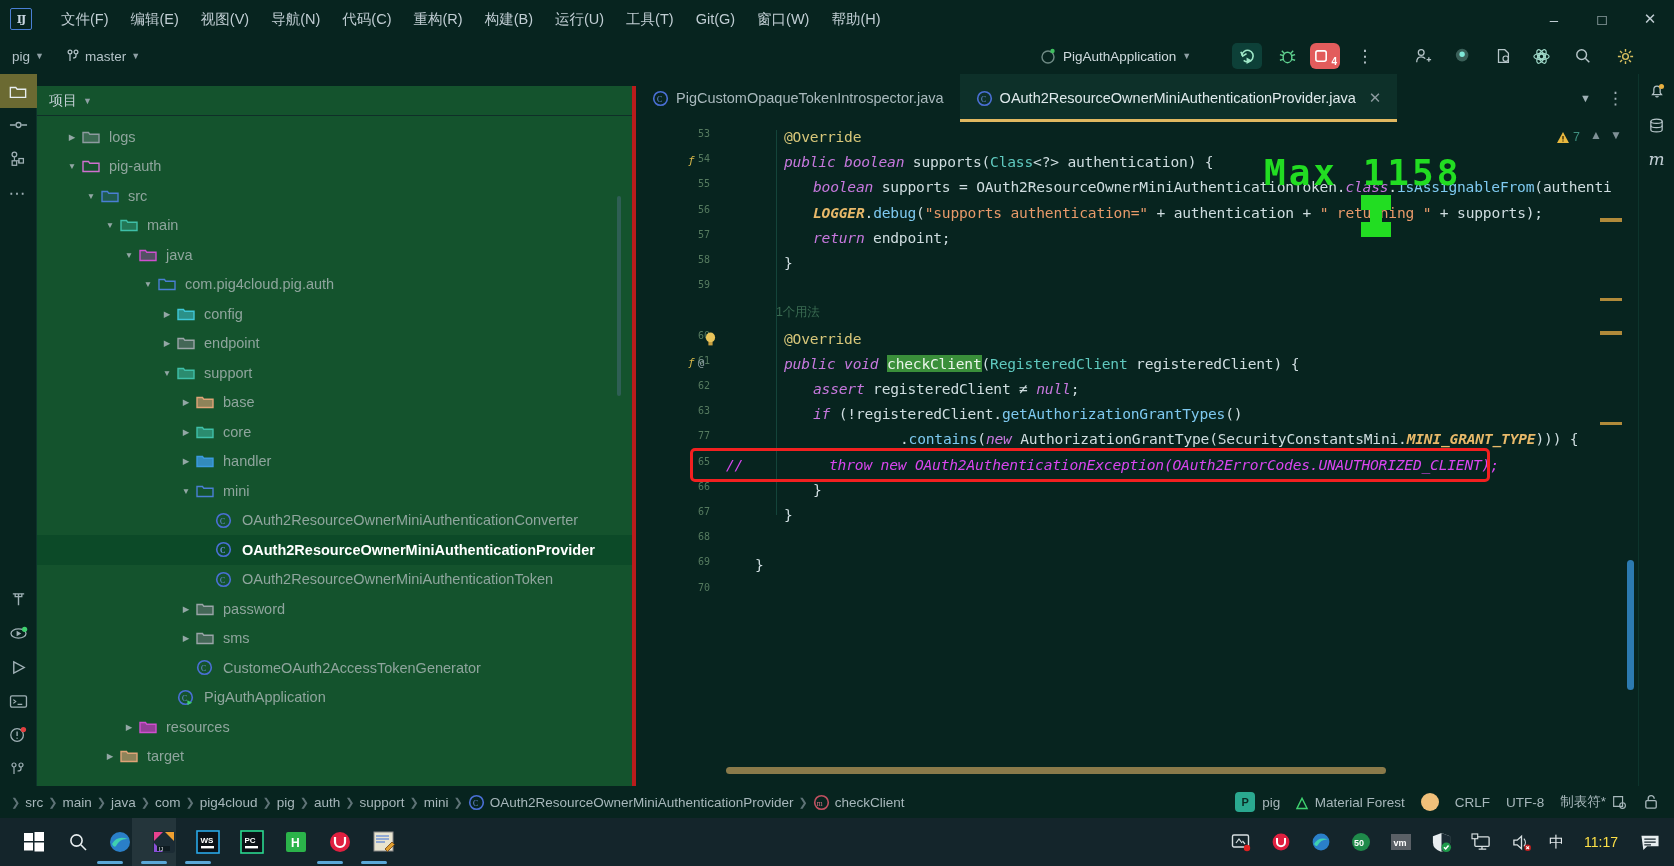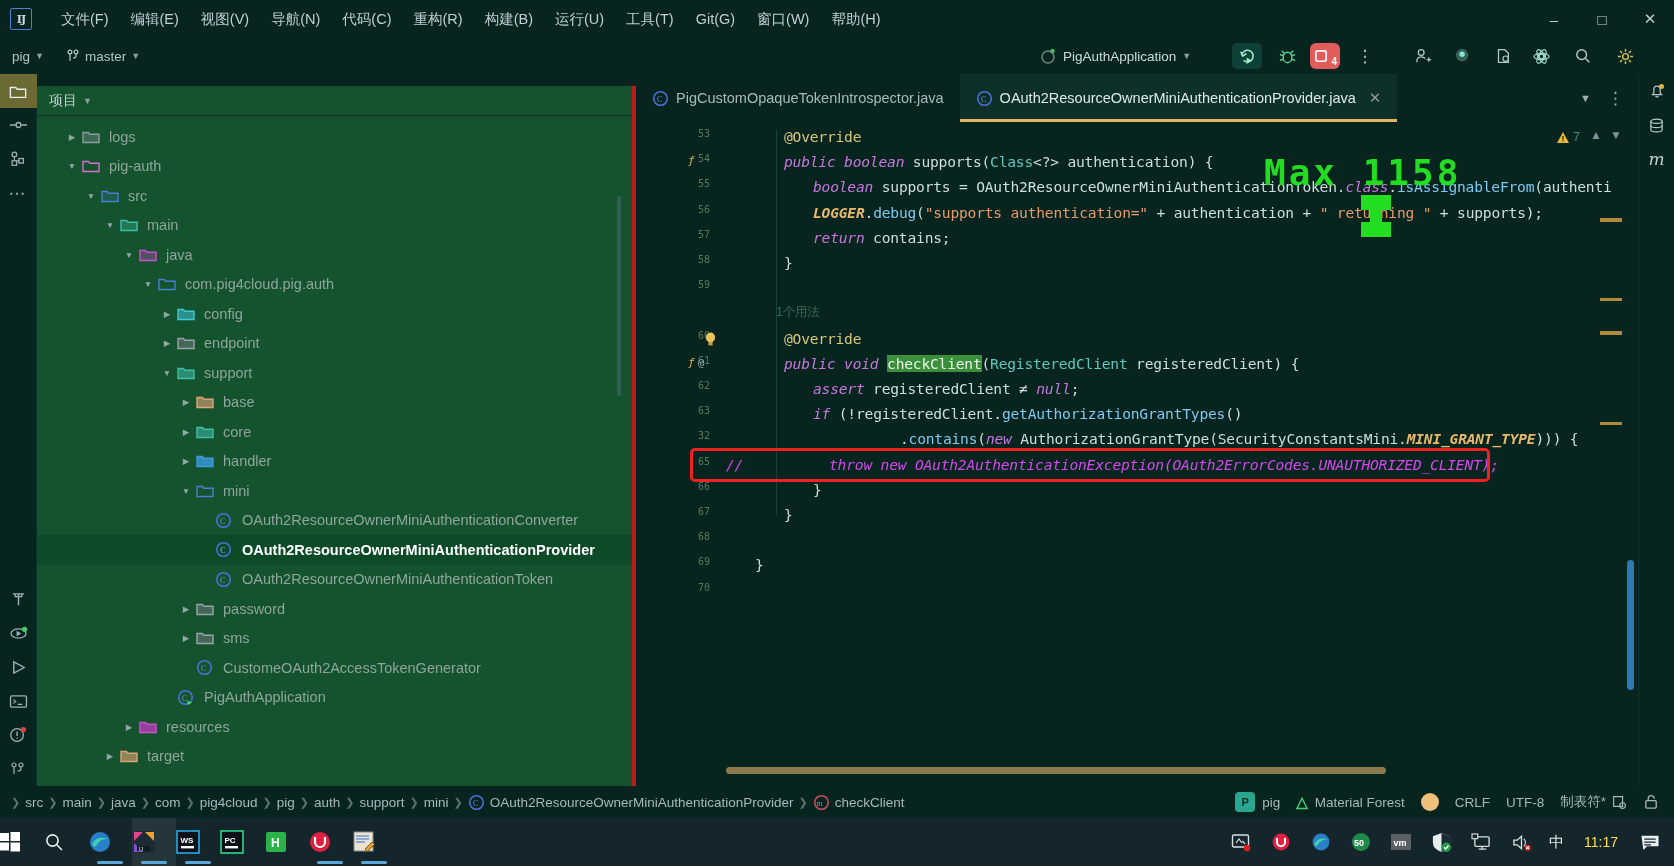--- a/index.html
+++ b/index.html
@@ -171,21 +171,21 @@
     width: 20px; height: 20px; background: #2aa88f; border-radius: 4px; color: #0a2a24;
     font-size: 11px; font-weight: bold; display:flex;align-items:center;justify-content:center;
   }
 
   
   .taskbar {
     position: absolute; left: 0; top: 818px; width: 1674px; height: 48px;
     background: #14252b; display: flex; align-items: center;
   }
   .task-icon {
-    width: 44px; height: 48px; display:flex;align-items:center;justify-content:flex-start;
+    width: 44px; height: 48px; display:flex;align-items:center;justify-content:flex-end;
     position: relative;
   }
   .task-icon.active { background: #24353b; }
   .task-icon .underline {
     position: absolute; bottom: 2px; left: 9px; width: 26px; height: 3px;
     background: #5ba8d8; border-radius: 2px;
   }
   .tray { margin-left: auto; display: flex; align-items: center; gap: 0; padding-right: 4px; }
   .tray-icon { width: 40px; height: 48px; display:flex;align-items:center;justify-content:center; }
   .clock { color: #fde047; font-size: 14px; padding: 0 12px; }
@@ -636,34 +636,34 @@
         <div class="ln" style="top: 157.2px;">59</div>
         <div class="ln" style="top: 207.6px;">60</div>
         <div class="gmark" style="top: 209.6px; left: 68px;"><svg width="13" height="15" viewBox="0 0 13 15">
             <ellipse cx="6.5" cy="5.5" rx="4.6" ry="5" fill="#e8c45a"></ellipse>
             <rect x="4.4" y="10" width="4.2" height="3.4" fill="#c8a040"></rect>
           </svg></div>
         <div class="ln" style="top: 232.8px;">61</div>
         <div class="gmark" style="top: 233.8px; left: 52px;"><span style="color:#d8b84a;font-style:italic;">ƒ</span><span style="color:#8fa0a5;margin-left:3px;">@</span></div>
         <div class="ln" style="top: 258px;">62</div>
         <div class="ln" style="top: 283.2px;">63</div>
-        <div class="ln" style="top: 308.4px;">32</div>
+        <div class="ln" style="top: 308.4px;">77</div>
         <div class="ln" style="top: 333.6px;">65</div>
         <div class="ln" style="top: 358.8px;">66</div>
         <div class="ln" style="top: 384px;">67</div>
         <div class="ln" style="top: 409.2px;">68</div>
         <div class="ln" style="top: 434.4px;">69</div>
         <div class="ln" style="top: 459.6px;">70</div>
       </div>
     <div class="code-area" id="code-host">
         <div class="code-line" style="top: 6px; left: 66px;"><span class="ann">@Override</span></div>
         <div class="code-line" style="top: 31.2px; left: 66px;"><span class="kw">public </span><span class="kw">boolean </span><span class="id">supports</span><span class="op">(</span><span class="typ">Class</span><span class="op">&lt;?&gt; </span><span class="id">authentication</span><span class="op">) {</span></div>
         <div class="code-line" style="top: 56.4px; left: 95px;"><span class="kw">boolean </span><span class="id">supports = </span><span class="id">OAuth2ResourceOwnerMiniAuthenticationToken</span><span class="op">.</span><span class="kw">class</span><span class="op">.</span><span class="fn">isAssignableFrom</span><span class="op">(</span><span class="id">authenti</span></div>
         <div class="code-line" style="top: 81.6px; left: 95px;"><span class="fld">LOGGER</span><span class="op">.</span><span class="fn">debug</span><span class="op">(</span><span class="str">"supports authentication="</span><span class="op"> + </span><span class="id">authentication</span><span class="op"> + </span><span class="str">" returning "</span><span class="op"> + </span><span class="id">supports</span><span class="op">);</span></div>
-        <div class="code-line" style="top: 106.8px; left: 95px;"><span class="kw">return </span><span class="id">contains;</span></div>
+        <div class="code-line" style="top: 106.8px; left: 95px;"><span class="kw">return </span><span class="id">endpoint;</span></div>
         <div class="code-line" style="top: 132px; left: 66px;"><span class="op">}</span></div>
         <div class="code-line" style="top: 157.2px; left: 8px;"></div>
         <div class="code-line warn-hint" style="top: 182.4px; left: 58px;">1个用法</div>
         <div class="code-line" style="top: 207.6px; left: 66px;"><span class="ann">@Override</span></div>
         <div class="code-line" style="top: 232.8px; left: 66px;"><span class="kw">public </span><span class="kw">void </span><span class="hl-green">checkClient</span><span class="op">(</span><span class="typ">RegisteredClient</span><span class="id"> registeredClient</span><span class="op">) {</span></div>
         <div class="code-line" style="top: 258px; left: 95px;"><span class="kw">assert </span><span class="id">registeredClient </span><span class="op">≠ </span><span class="kw">null</span><span class="op">;</span></div>
         <div class="code-line" style="top: 283.2px; left: 95px;"><span class="kw">if </span><span class="op">(!</span><span class="id">registeredClient</span><span class="op">.</span><span class="fn">getAuthorizationGrantTypes</span><span class="op">()</span></div>
         <div class="code-line" style="top: 308.4px; left: 182px;"><span class="op">.</span><span class="fn">contains</span><span class="op">(</span><span class="kw">new </span><span class="id">AuthorizationGrantType</span><span class="op">(</span><span class="id">SecurityConstantsMini</span><span class="op">.</span><span class="fld">MINI_GRANT_TYPE</span><span class="op">))) {</span></div>
         <div class="code-line" style="top: 333.6px; left: 8px;"><span class="cmt">//          throw new OAuth2AuthenticationException(OAuth2ErrorCodes.UNAUTHORIZED_CLIENT);</span></div>
         <div class="code-line" style="top: 358.8px; left: 95px;"><span class="op">}</span></div>

